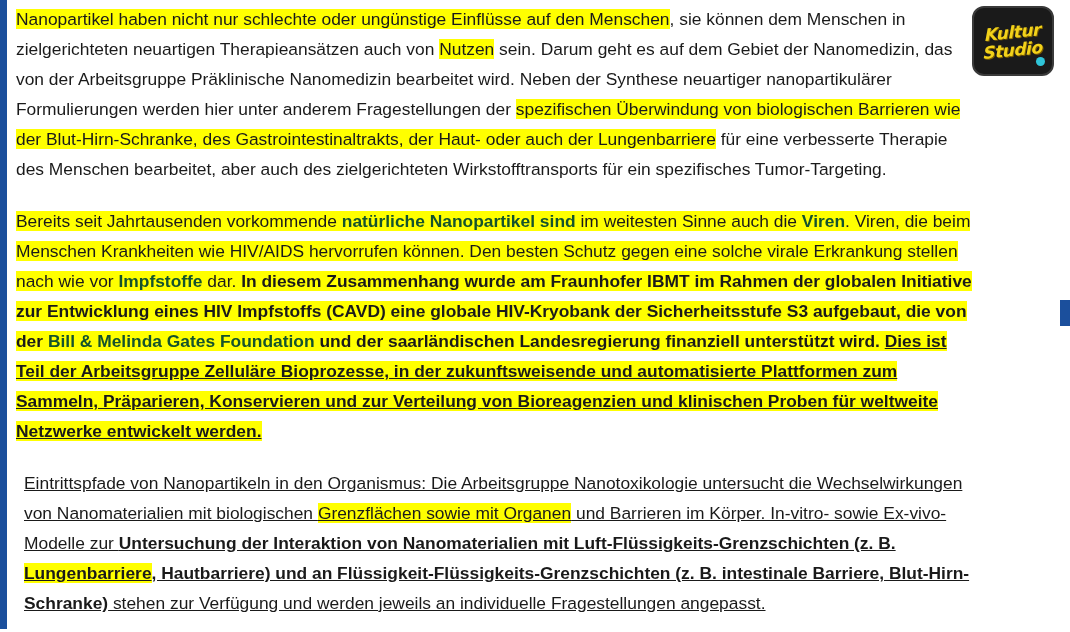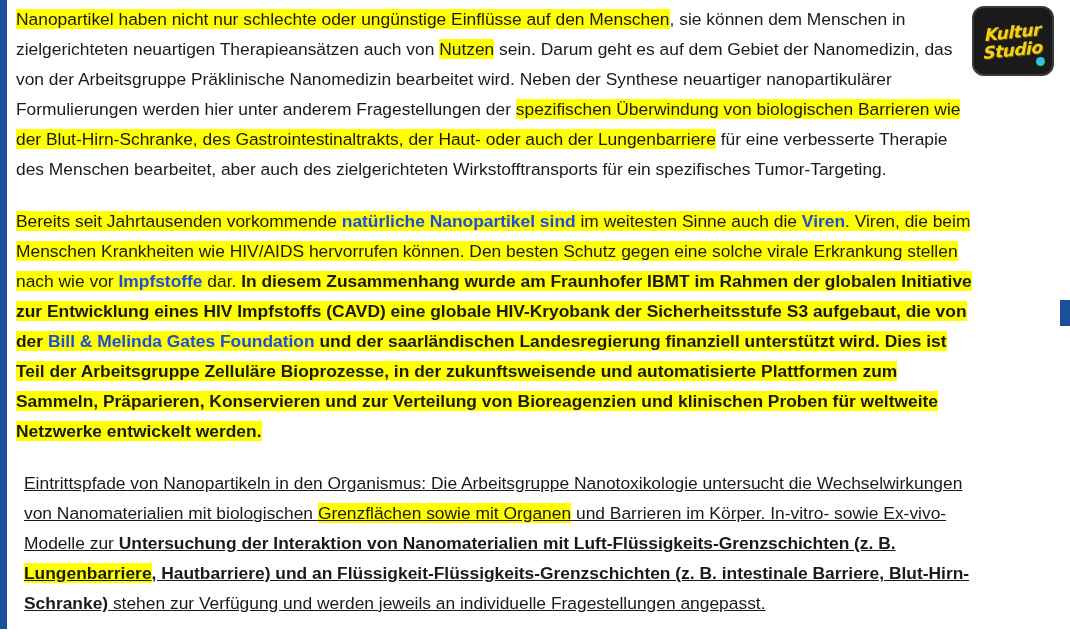--- a/index.html
+++ b/index.html
@@ -44,25 +44,26 @@
   .para-gap {
     height: 22px;
   }
   .hl {
     background: #ffff00;
   }
   .b {
     font-weight: bold;
   }
   .red {
-    color: #1d4ed8;
+    color: #14532d;
     font-weight: bold;
     text-align: center;
   }
   .u {
+    text-decoration: underline;
   }
   .indent {
     padding-left: 8px;
     text-decoration: underline;
   }
   
   .logo {
     position: absolute;
     right: 16px;
     top: 6px;

